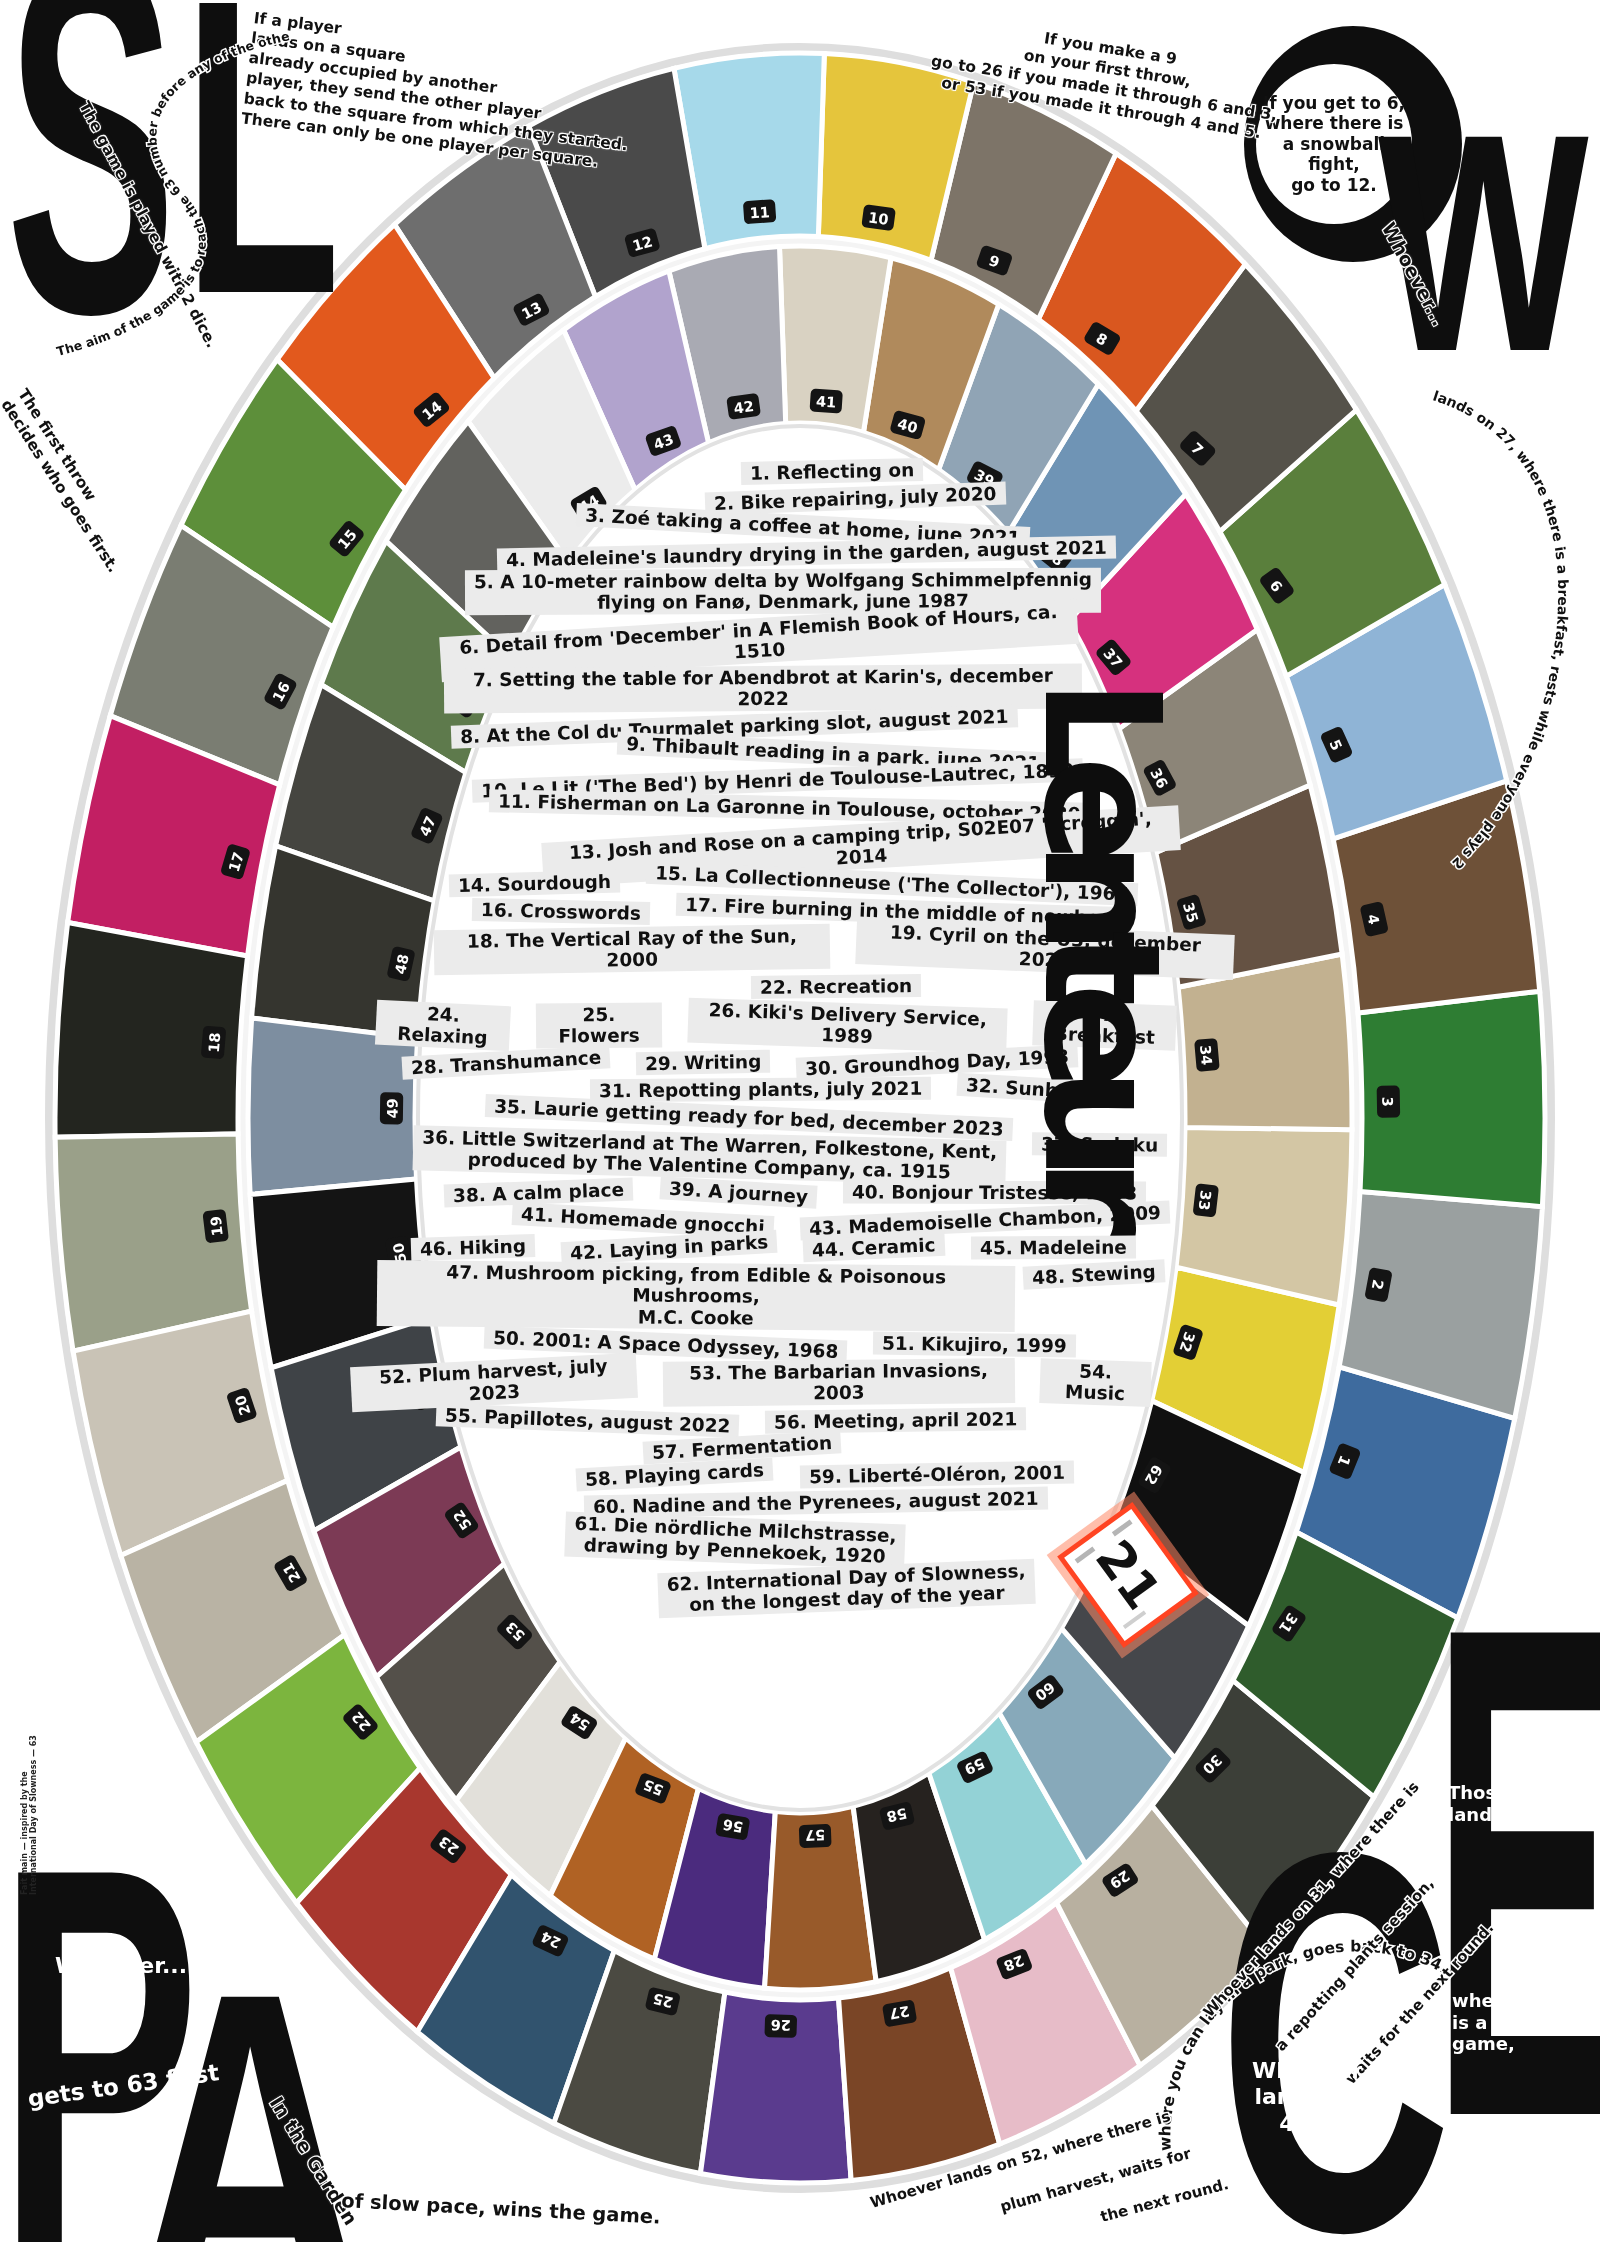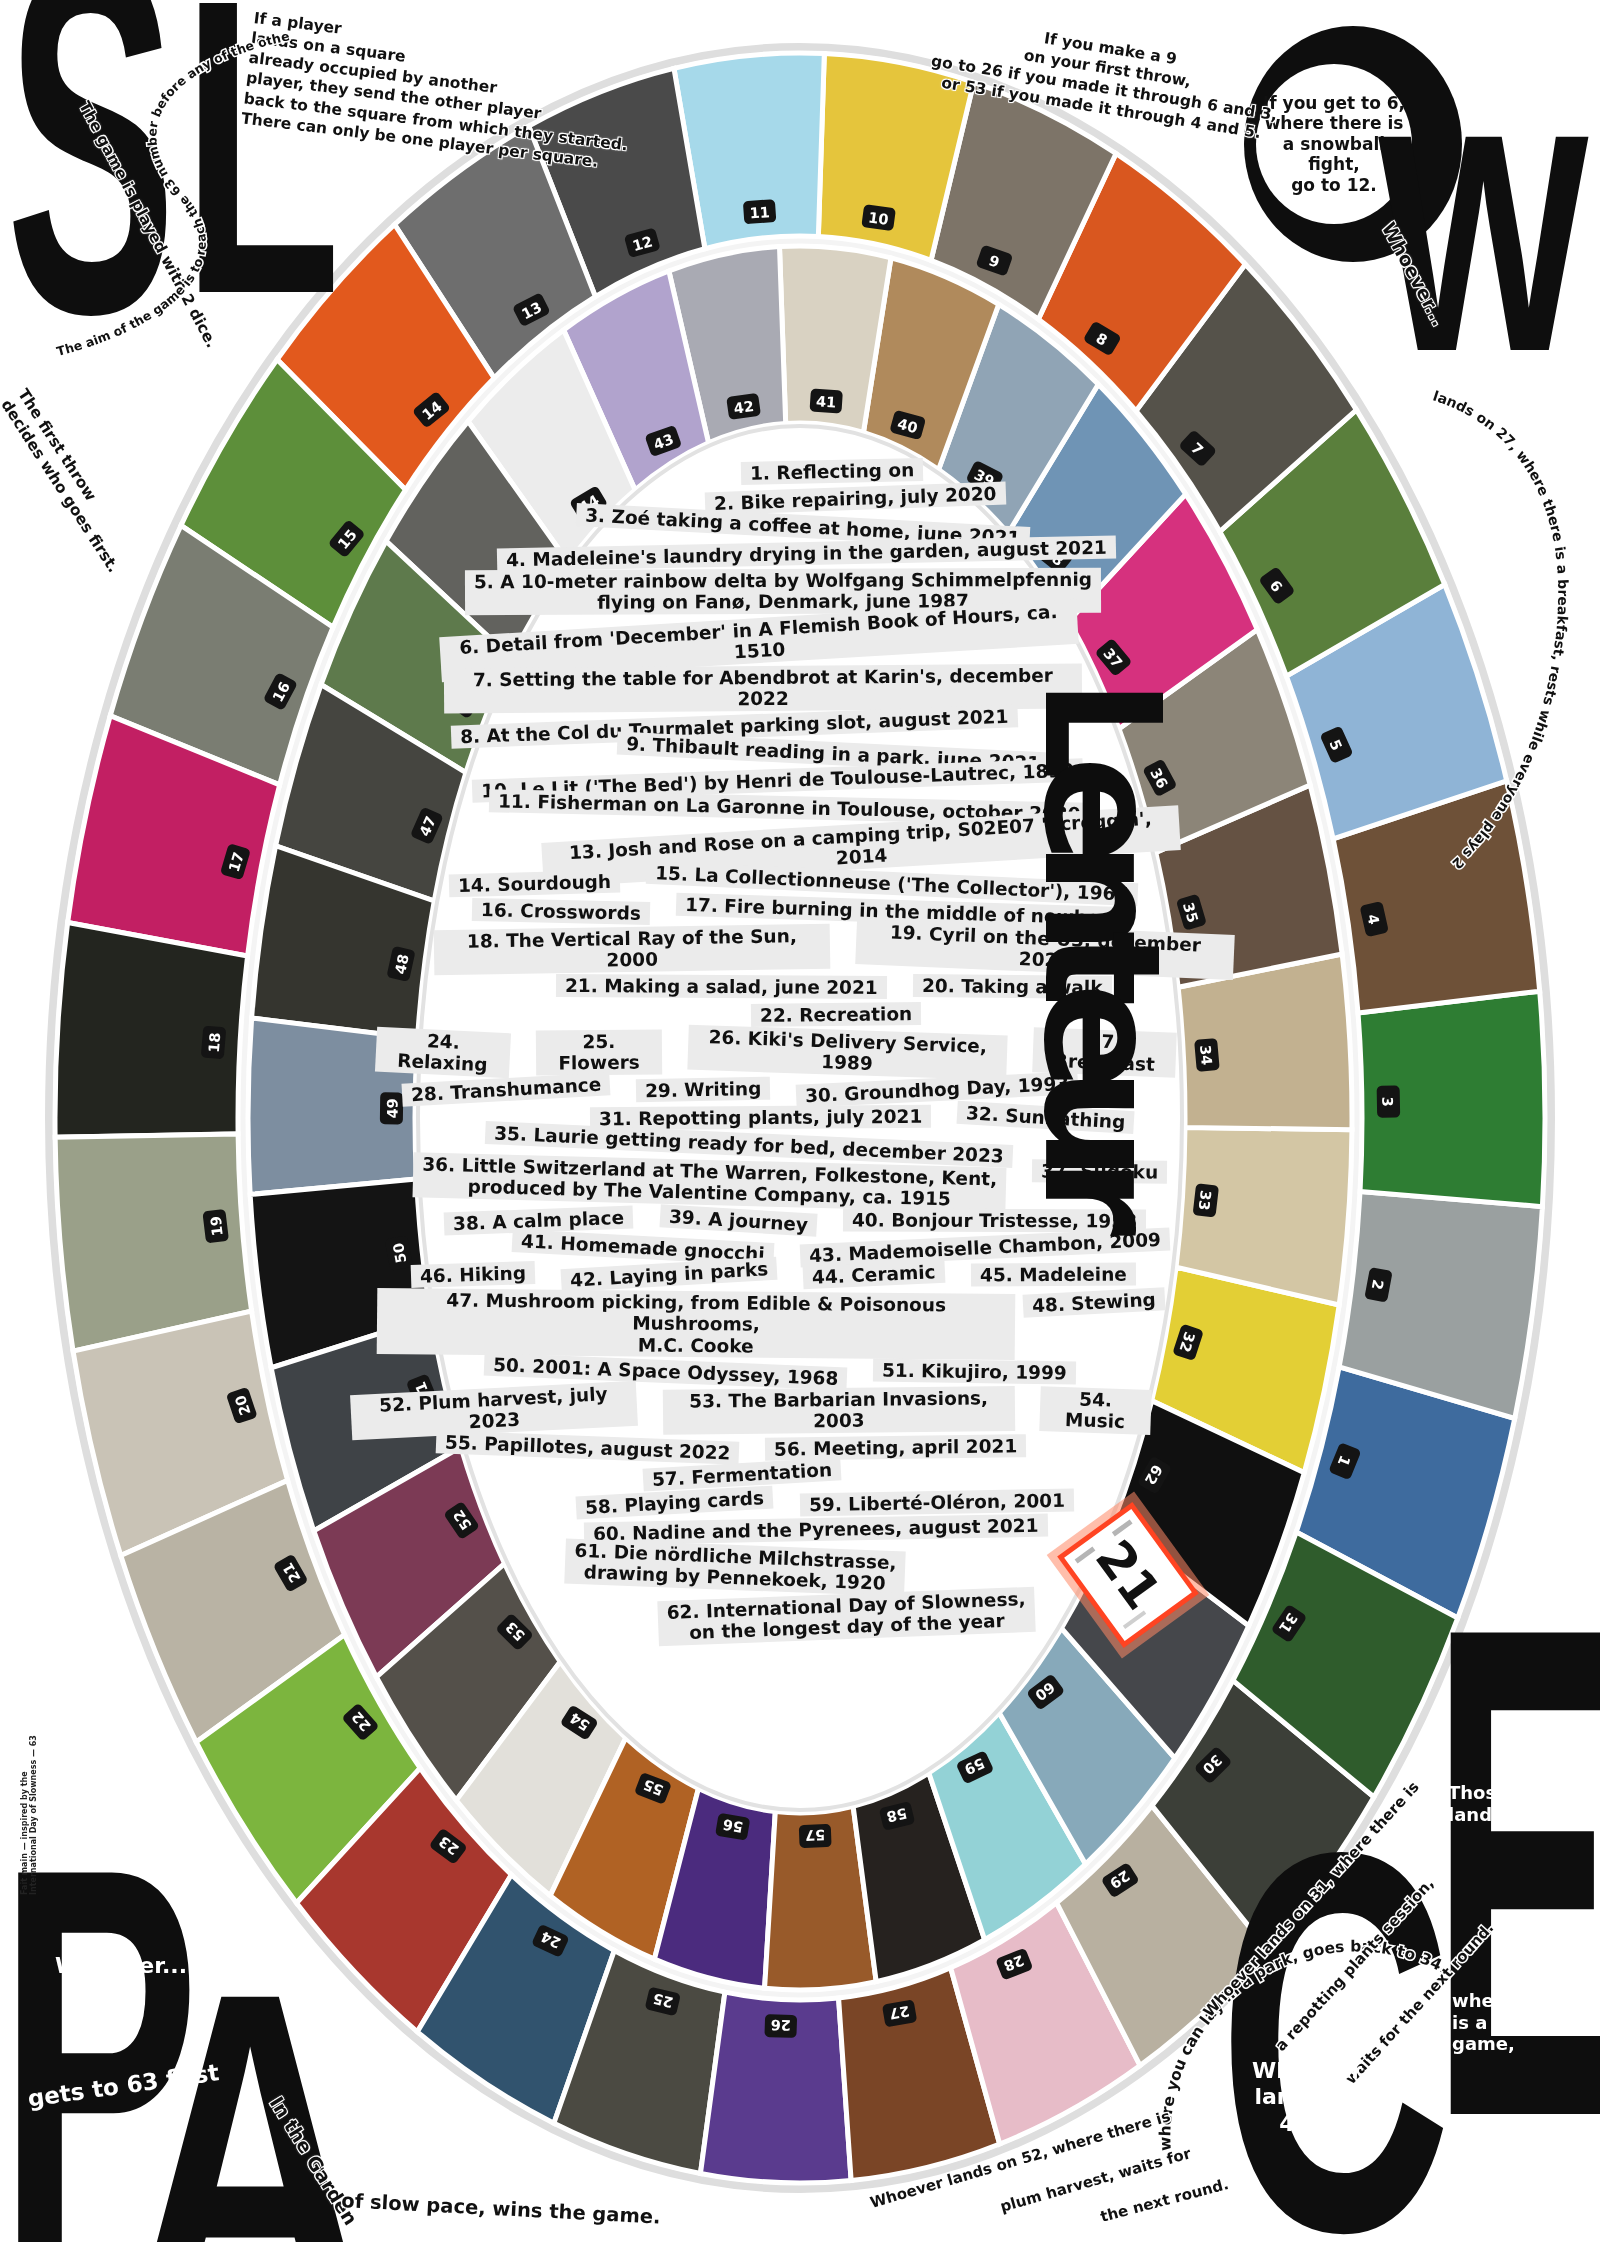--- a/index.html
+++ b/index.html
@@ -502,24 +502,20 @@
         <span class="cap" style="transform: rotate(2.6deg);">15. La Collectionneuse ('The Collector'), 1967</span>
       </div>
       <div class="cap-row" style="transform: translateX(1px);">
         <span class="cap" style="transform: rotate(1.35deg);">16. Crosswords</span>
         <span class="cap" style="transform: rotate(1.85deg);">17. Fire burning in the middle of nowhere</span>
       </div>
       <div class="cap-row" style="transform: translateX(34px);">
         <span class="cap" style="transform: rotate(-0.95deg);">18. The Vertical Ray of the Sun, 2000</span>
         <span class="cap" style="transform: rotate(2.4deg);">19. Cyril on the U3, december 2023</span>
       </div>
-      <div class="cap-row" style="transform: translateX(34px);">
-        <span class="cap" style="transform: rotate(0.38deg);">21. Making a salad, june 2021</span>
-        <span class="cap" style="transform: rotate(0.63deg);">20. Taking a walk</span>
-      </div>
       <div class="cap-row" style="transform: translateX(36px);">
         <span class="cap" style="transform: rotate(-0.61deg);">22. Recreation</span>
       </div>
       <div class="cap-row" style="transform: translateX(-24px);">
         <span class="cap" style="transform: rotate(2.88deg);">24. Relaxing</span>
         <span class="cap" style="transform: rotate(-0.54deg);">25. Flowers</span>
         <span class="cap" style="transform: rotate(1.93deg);">26. Kiki's Delivery Service, 1989</span>
         <span class="cap" style="transform: rotate(2.16deg);">27. Breakfast</span>
       </div>
       <div class="cap-row" style="transform: translateX(-60px);">

